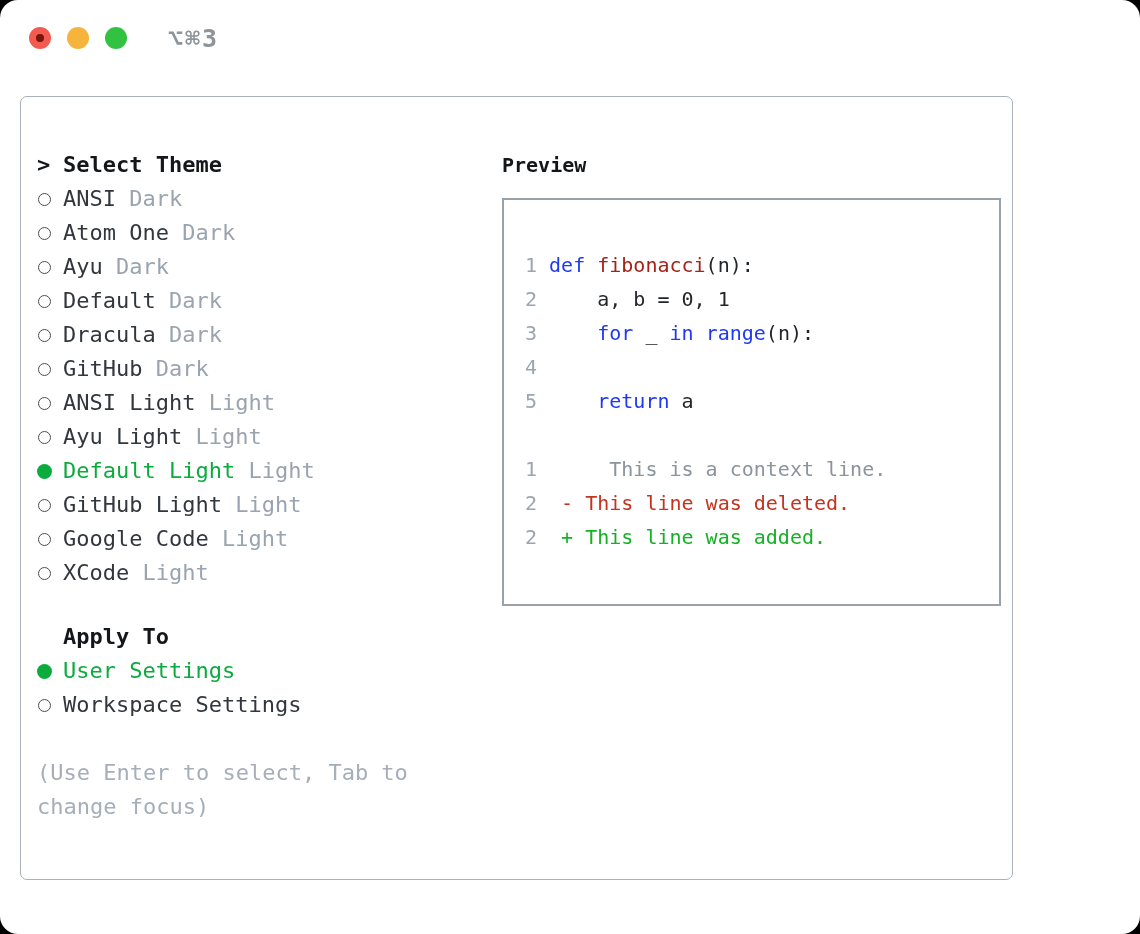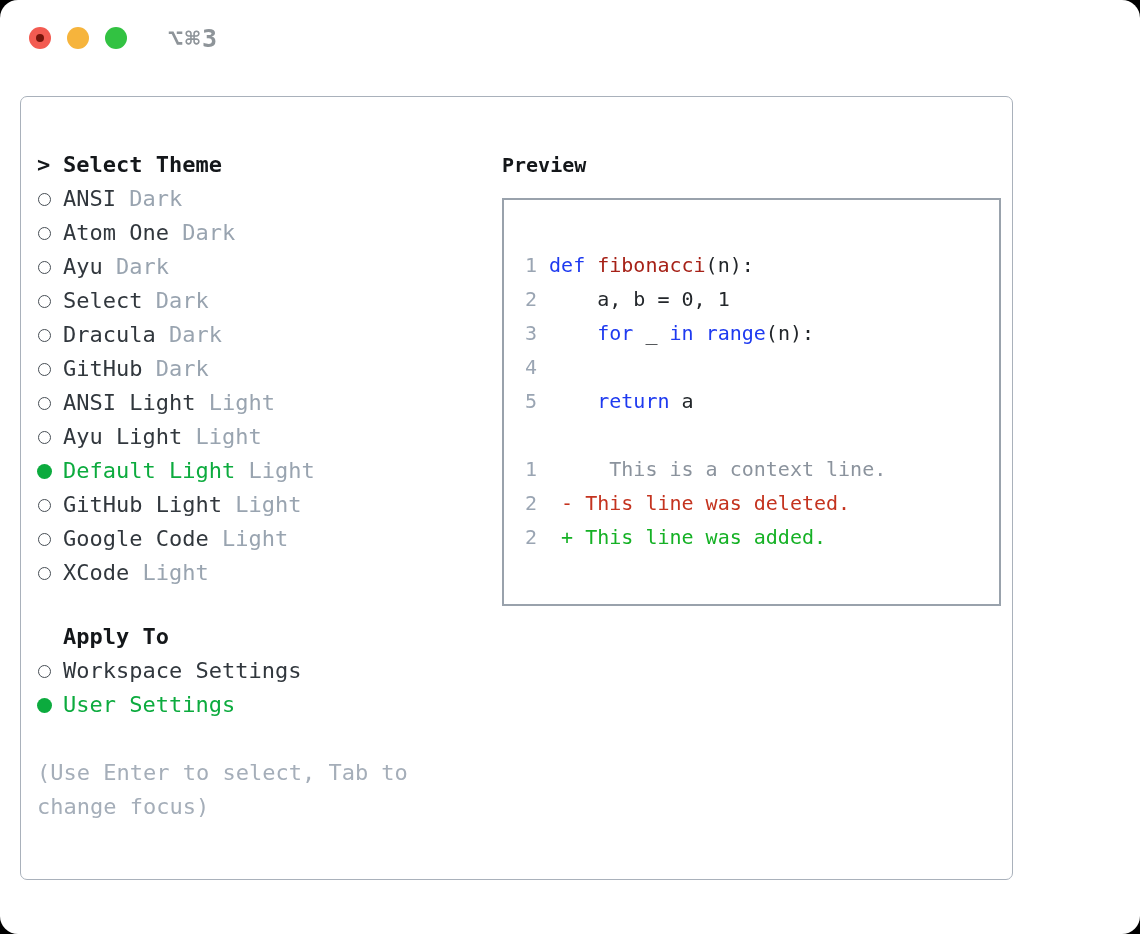--- a/index.html
+++ b/index.html
@@ -178,39 +178,39 @@
     <div class="left-col">
       <div class="row">
         <span class="prompt-cell">&gt;</span>
         <span class="heading">Select Theme</span>
       </div>
 
       <div id="theme-list">
           <div class="row"><span class="bullet-cell"><span class="radio-open"></span></span><span class="opt-name">ANSI</span><span class="opt-tag"> Dark</span></div>
           <div class="row"><span class="bullet-cell"><span class="radio-open"></span></span><span class="opt-name">Atom One</span><span class="opt-tag"> Dark</span></div>
           <div class="row"><span class="bullet-cell"><span class="radio-open"></span></span><span class="opt-name">Ayu</span><span class="opt-tag"> Dark</span></div>
-          <div class="row"><span class="bullet-cell"><span class="radio-open"></span></span><span class="opt-name">Select</span><span class="opt-tag"> Dark</span></div>
+          <div class="row"><span class="bullet-cell"><span class="radio-open"></span></span><span class="opt-name">Default</span><span class="opt-tag"> Dark</span></div>
           <div class="row"><span class="bullet-cell"><span class="radio-open"></span></span><span class="opt-name">Dracula</span><span class="opt-tag"> Dark</span></div>
           <div class="row"><span class="bullet-cell"><span class="radio-open"></span></span><span class="opt-name">GitHub</span><span class="opt-tag"> Dark</span></div>
           <div class="row"><span class="bullet-cell"><span class="radio-open"></span></span><span class="opt-name">ANSI Light</span><span class="opt-tag"> Light</span></div>
           <div class="row"><span class="bullet-cell"><span class="radio-open"></span></span><span class="opt-name">Ayu Light</span><span class="opt-tag"> Light</span></div>
           <div class="row"><span class="bullet-cell"><span class="radio-filled"></span></span><span class="opt-name selected">Default Light</span><span class="opt-tag"> Light</span></div>
           <div class="row"><span class="bullet-cell"><span class="radio-open"></span></span><span class="opt-name">GitHub Light</span><span class="opt-tag"> Light</span></div>
           <div class="row"><span class="bullet-cell"><span class="radio-open"></span></span><span class="opt-name">Google Code</span><span class="opt-tag"> Light</span></div>
           <div class="row"><span class="bullet-cell"><span class="radio-open"></span></span><span class="opt-name">XCode</span><span class="opt-tag"> Light</span></div>
         </div>
 
       <div id="apply-block" style="margin-top:30px;">
         <div class="row">
           <span class="prompt-cell"> </span>
           <span class="heading">Apply To</span>
         </div>
         <div id="apply-list">
+            <div class="row"><span class="bullet-cell"><span class="radio-filled"></span></span><span class="opt-name selected">User Settings</span></div>
             <div class="row"><span class="bullet-cell"><span class="radio-open"></span></span><span class="opt-name">Workspace Settings</span></div>
-            <div class="row"><span class="bullet-cell"><span class="radio-filled"></span></span><span class="opt-name selected">User Settings</span></div>
           </div>
       </div>
 
       <div class="help">(Use Enter to select, Tab to change focus)</div>
     </div>
 
     <div class="right-col">
       <div class="preview-title">Preview</div>
       <div class="preview-box" id="preview-box">
           <div class="prow code-row"><span class="ln">1</span><span class="tok-kw">def</span><span class="tok-pl"> </span><span class="tok-fn">fibonacci</span><span class="tok-pl">(n):</span></div>

